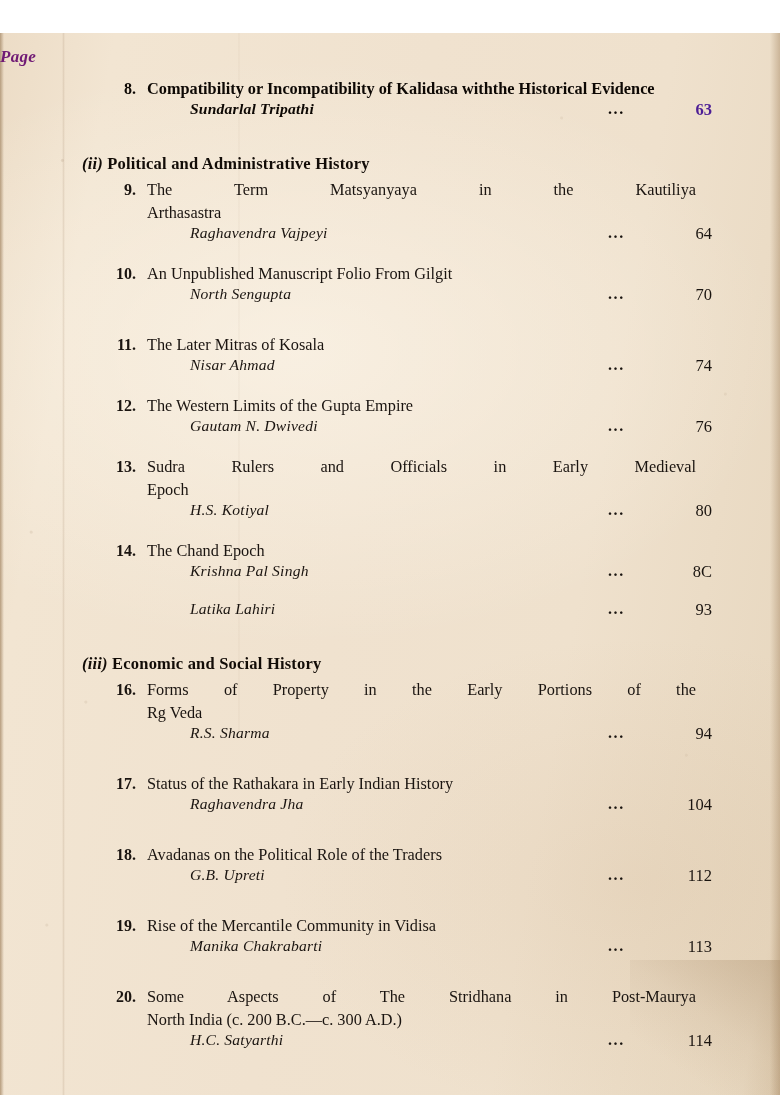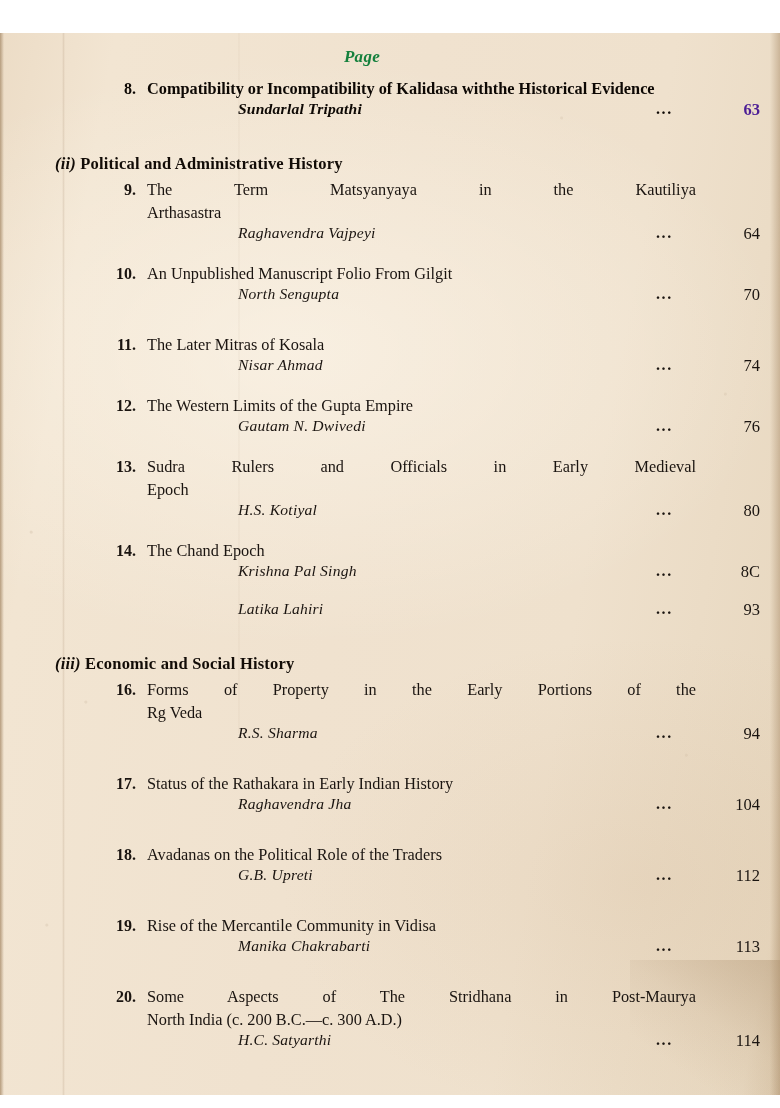--- a/index.html
+++ b/index.html
@@ -108,43 +108,43 @@
     width: 780px;
     height: 1062px;
     color: #1a1410;
   }
 
   .page-header {
     position: absolute;
     top: 14px;
     left: 0;
     width: 724px;
-    text-align: center;
+    text-align: left;
     font-weight: bold;
     font-style: italic;
     font-size: 17px;
     letter-spacing: 0.3px;
-    color: #15803d;
+    color: #701a75;
   }
 
   .toc {
     position: absolute;
     left: 0;
     top: 44px;
     width: 780px;
   }
 
   
   .section-head {
     position: relative;
     font-weight: bold;
     font-size: 16.5px;
     letter-spacing: 0.2px;
     margin: 0 0 4px 0;
-    padding-left: 55px;
+    padding-left: 82px;
     color: #120c07;
   }
   .section-head .rn {
     font-style: italic;
     font-weight: bold;
   }
 
   .entry {
     position: relative;
     margin-bottom: 2px;
@@ -175,21 +175,20 @@
     display: block;
   }
   .title.justify > .ln.j {
     text-align: justify;
     text-align-last: justify;
   }
 
   .author-line {
     position: relative;
     height: 26px;
-    margin-left: 48px;
   }
   .author {
     position: absolute;
     left: 190px;
     font-style: italic;
     font-size: 15.6px;
     letter-spacing: 0.2px;
     white-space: nowrap;
   }
   .dots {

